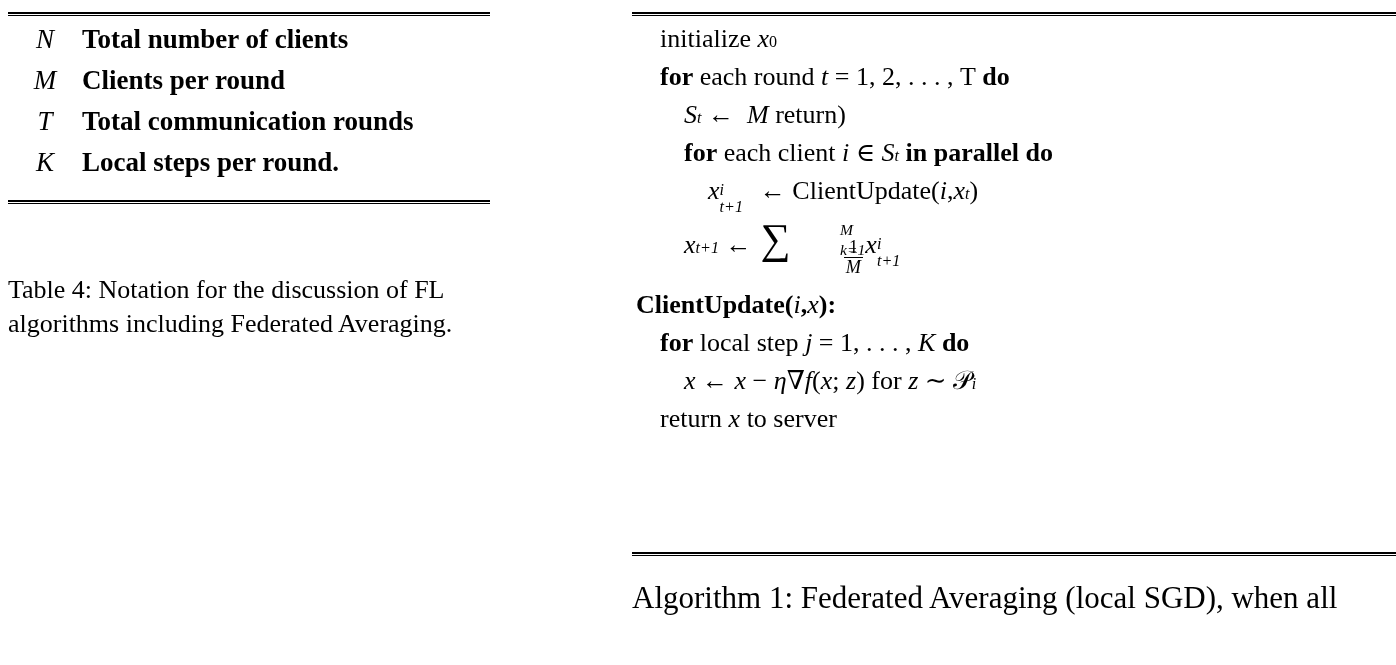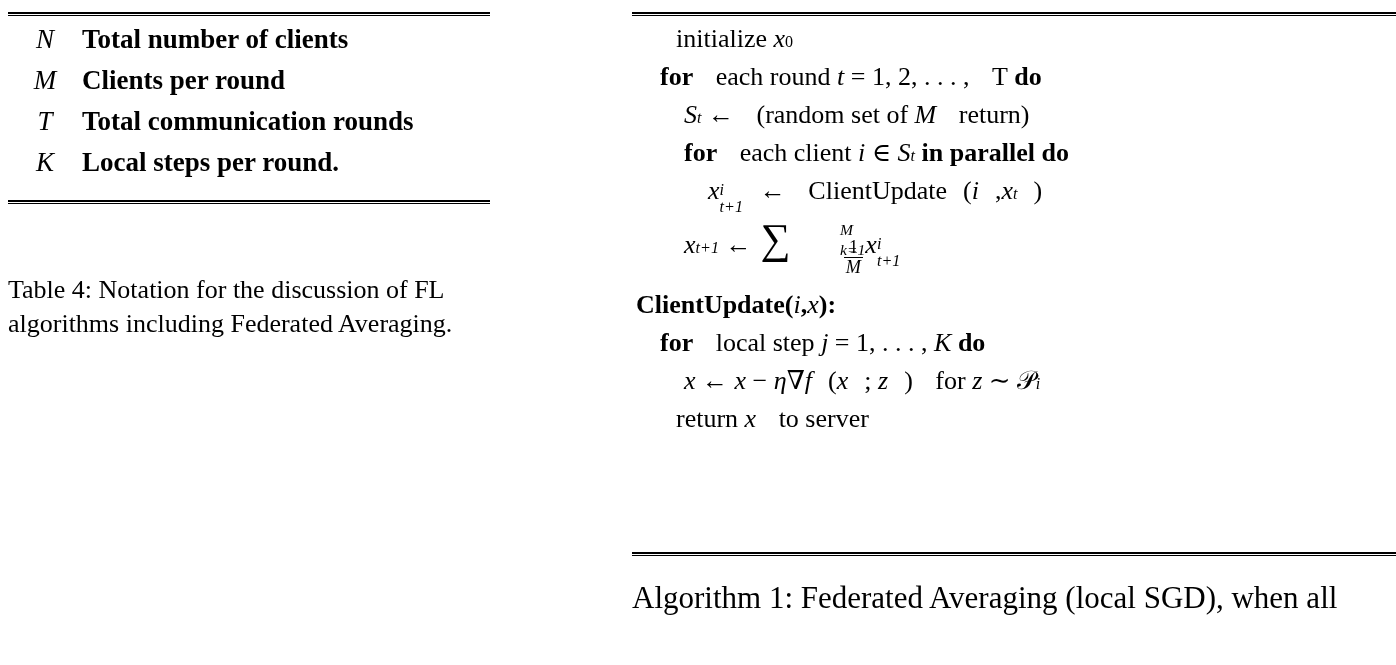--- a/index.html
+++ b/index.html
@@ -12,21 +12,21 @@
     height: 665px;
     position: relative;
     font-family: "Liberation Serif", "DejaVu Serif", serif;
     color: #000000;
     overflow: hidden;
   }
 
   
   .mi { font-style: italic; font-family: "Liberation Serif", "DejaVu Serif", serif; }
   .mn, .mo { font-style: normal; }
-  .up { font-style: normal; margin-left: 16px; }
+  .up { font-style: normal; }
   sub, sup {
     font-size: 0.62em;
     line-height: 0;
     font-style: italic;
   }
   sub { vertical-align: -0.28em; }
   .subsup {
     display: inline-block;
     vertical-align: baseline;
     position: relative;
@@ -219,21 +219,21 @@
 
   <div class="line ind1">
     <span class="up">initialize</span>&nbsp;<span class="mi">x</span><sub class="mn" style="font-style:normal;">0</sub>
   </div>
 
   <div class="line ind1">
     <span class="kw">for</span>&nbsp;<span class="up">each round</span>&nbsp;<span class="mi">t</span>&nbsp;<span class="mo">=</span>&nbsp;<span class="mn">1, 2, . . . ,</span>&nbsp;<span class="up">T</span>&nbsp;<span class="kw">do</span>
   </div>
 
   <div class="line ind2">
-    <span class="mi">S</span><sub>t</sub>&nbsp;<span class="mo">←</span>&nbsp;<span class="up">(random set of</span>&nbsp;<span class="mi">M</span>&nbsp;<span class="up">return)</span>
+    <span class="mi">S</span><sub>t</sub>&nbsp;<span class="mo">←</span>&nbsp;&nbsp;<span class="mi">M</span>&nbsp;<span class="up">return)</span>
   </div>
 
   <div class="line ind2">
     <span class="kw">for</span>&nbsp;<span class="up">each client</span>&nbsp;<span class="mi">i</span>&nbsp;<span class="mo">∈</span>&nbsp;<span class="mi">S</span><sub>t</sub>&nbsp;<span class="kw">in parallel do</span>
   </div>
 
   <div class="line tall ind3">
     <span class="mi">x</span><span class="subsup">
         <span class="s-up">i</span>
         <span class="s-dn">t+1</span>

